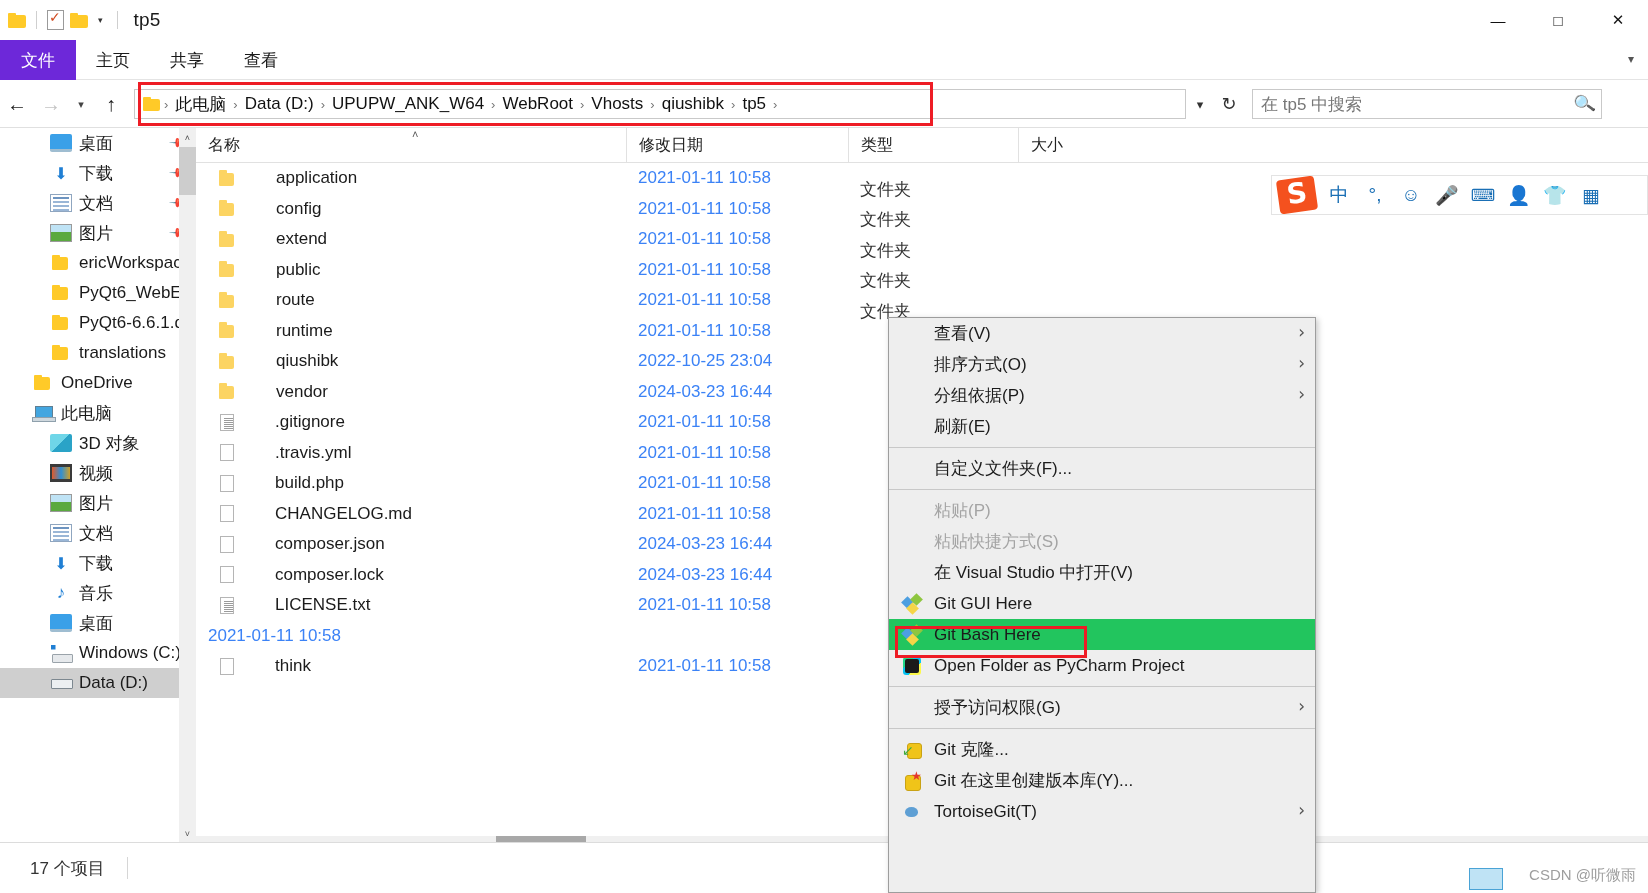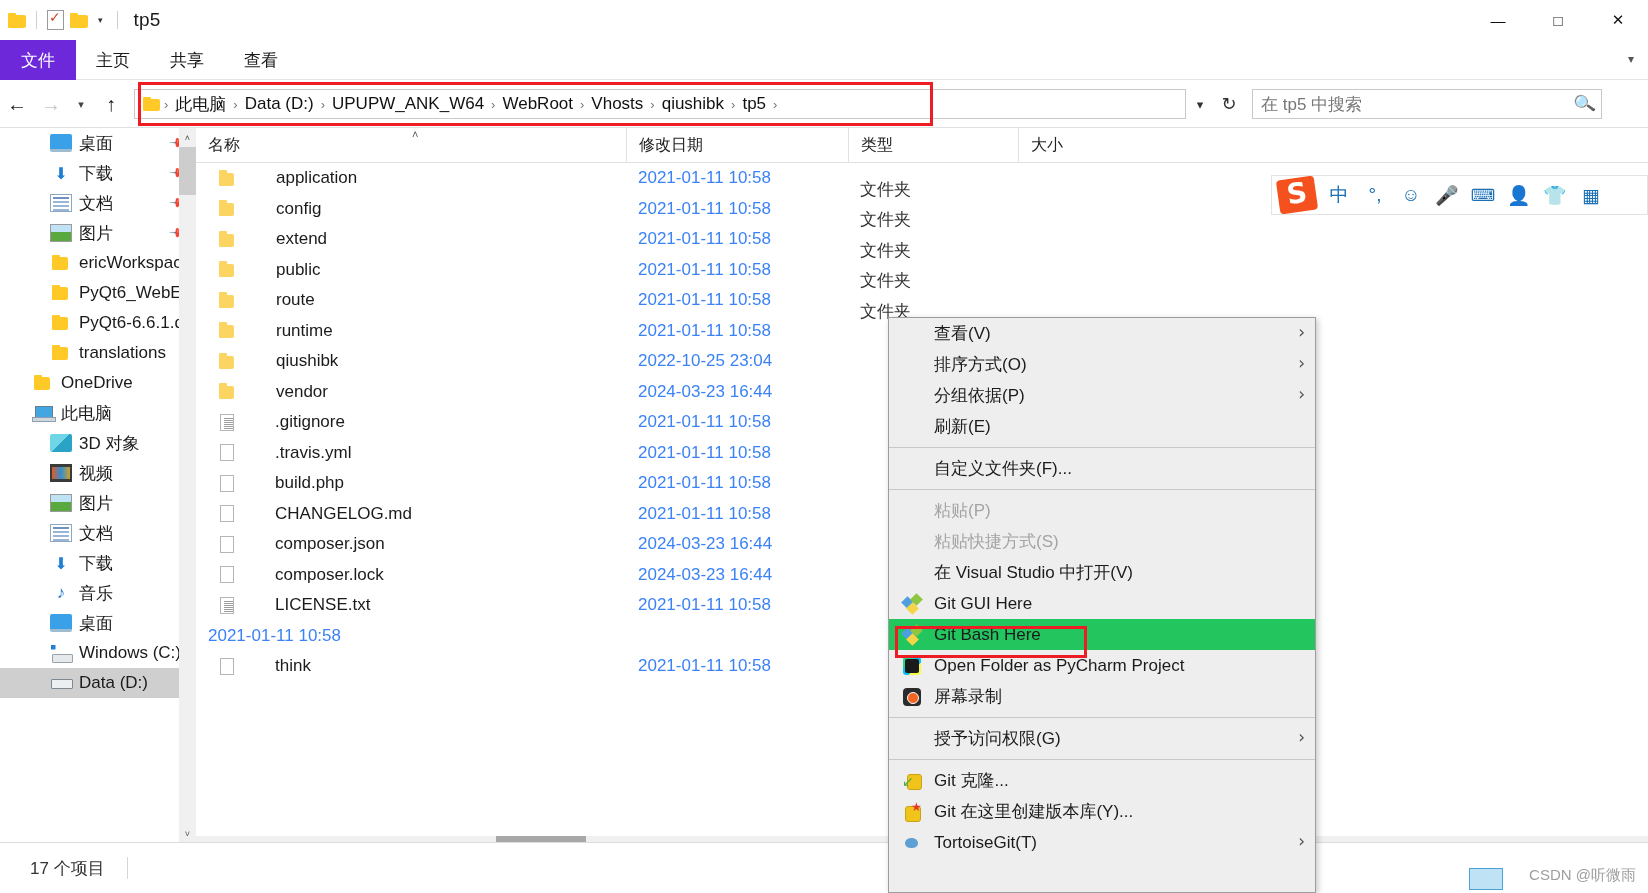--- a/index.html
+++ b/index.html
@@ -742,24 +742,20 @@
           <i class="b"></i>
           <i class="g"></i>
           <i class="y"></i>
         </span>
         <span>Git Bash Here</span>
       </div>
       <div class="mi">
         <span class="mico ico-pycharm"></span>
         <span>Open Folder as PyCharm Project</span>
       </div>
-      <div class="mi">
-        <span class="mico ico-rec"></span>
-        <span>屏幕录制</span>
-      </div>
       <div class="msep"></div>
       <div class="mi">
         <span>授予访问权限(G)</span>
         <span class="sub">›</span>
       </div>
       <div class="msep"></div>
       <div class="mi">
         <span class="mico ico-gitclone"></span>
         <span>Git 克隆...</span>
       </div>

